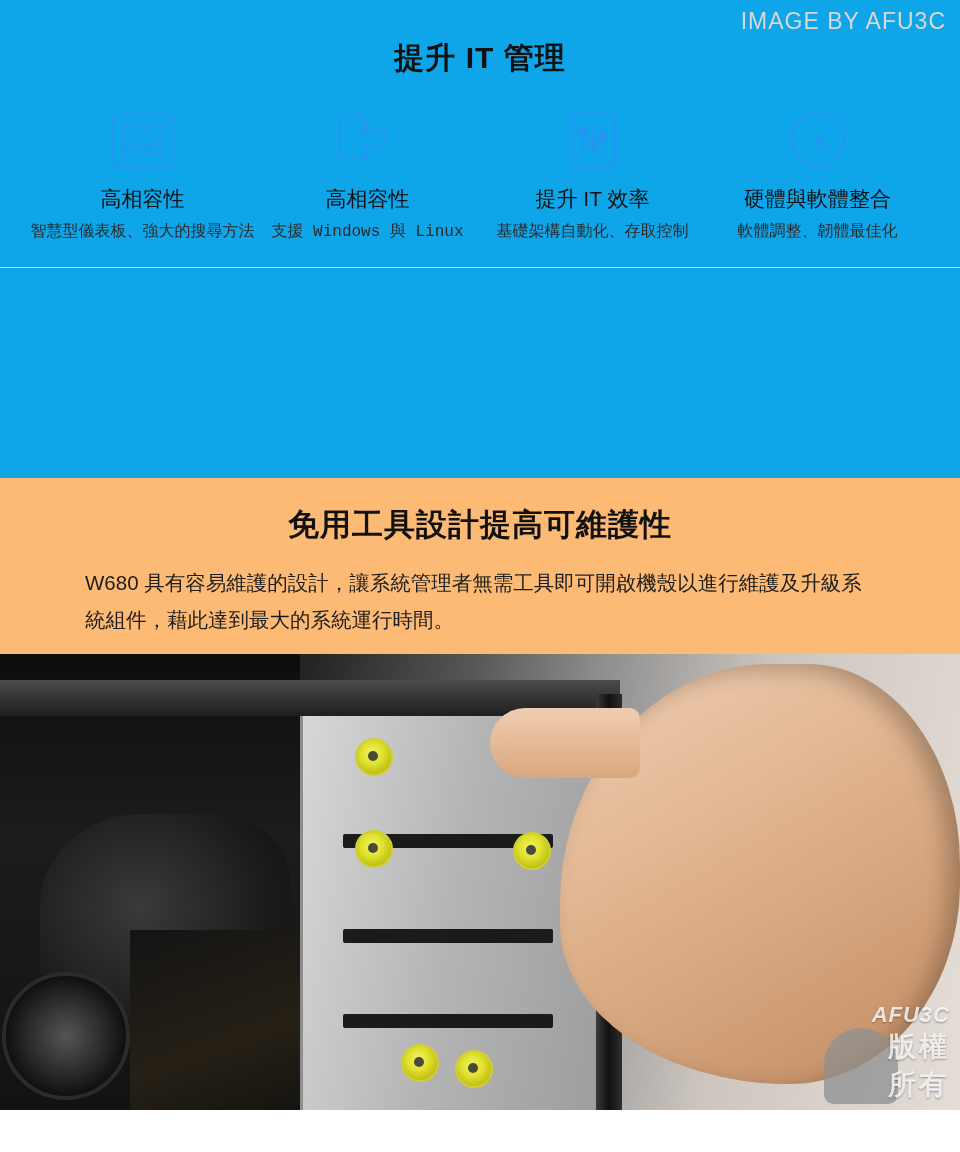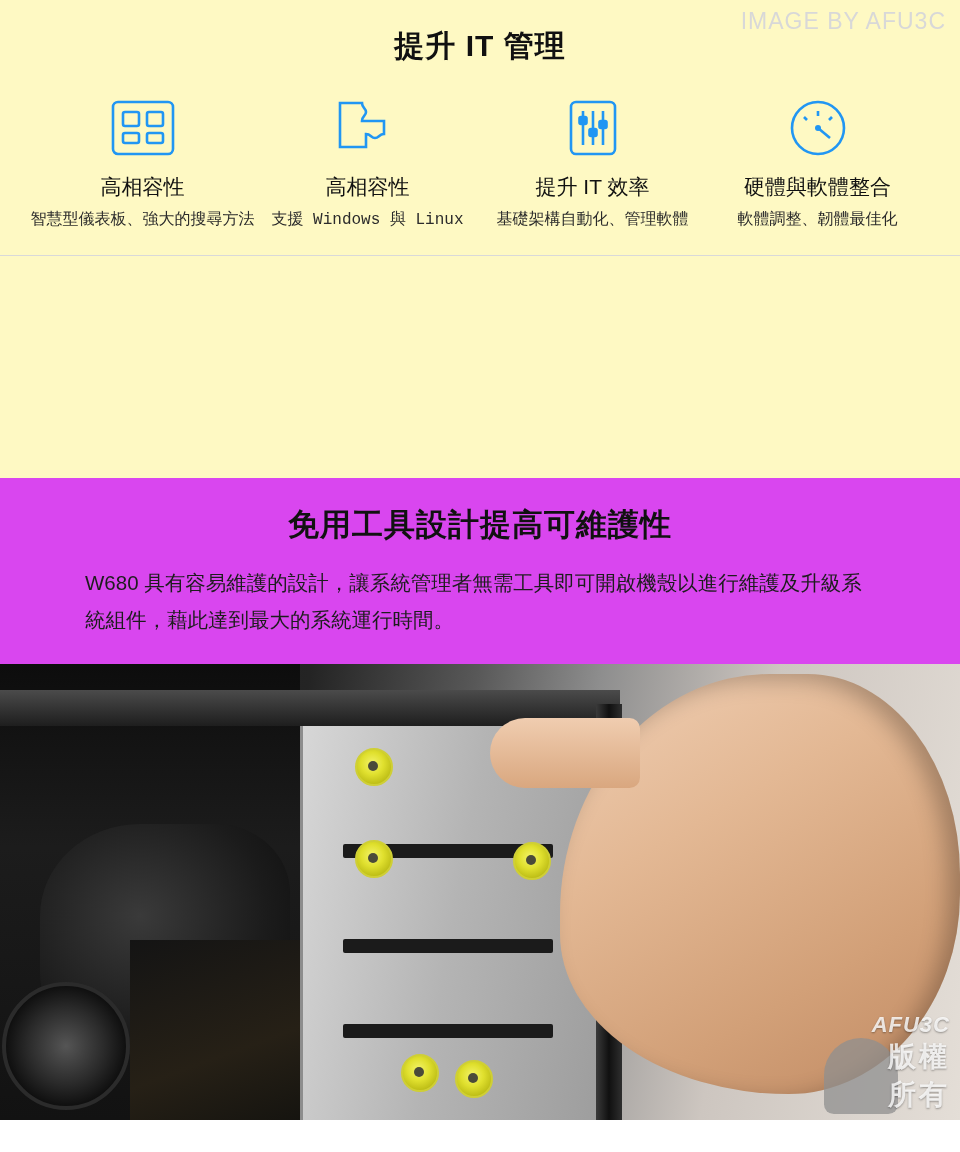--- a/index.html
+++ b/index.html
@@ -28,22 +28,22 @@
     right: 14px;
     font-size: 23px;
     letter-spacing: 1px;
     color: #d8d8d8;
     font-family: "Liberation Sans", sans-serif;
     z-index: 5;
   }
 
   
   .section-one {
-    padding: 26px 0 0 0;
-    background: #fef9c3;
+    padding: 38px 0 0 0;
+    background: #0ea5e9;
     position: relative;
     height: 478px;
     box-sizing: border-box;
   }
   .s1-title {
     text-align: center;
     font-size: 30px;
     font-weight: 600;
     color: #111;
     letter-spacing: 1px;
@@ -92,22 +92,22 @@
   
   .divider {
     width: 100%;
     height: 1px;
     background: #d9d9d9;
     margin-top: 22px;
   }
 
   
   .section-two {
-    background: #d946ef;
-    padding: 26px 0 22px 0;
+    background: #fdba74;
+    padding: 26px 0 12px 0;
     box-sizing: border-box;
   }
   .s2-title {
     text-align: center;
     font-size: 31px;
     font-weight: 600;
     color: #111;
     letter-spacing: 1px;
     margin: 0 0 18px 0;
   }
@@ -302,21 +302,21 @@
             <rect x="10" y="3" width="44" height="52" rx="5"></rect>
             <line x1="22" y1="12" x2="22" y2="46"></line>
             <line x1="32" y1="12" x2="32" y2="46"></line>
             <line x1="42" y1="12" x2="42" y2="46"></line>
             <rect x="18.5" y="18" width="7" height="7" rx="1.5" fill="#2196f3"></rect>
             <rect x="28.5" y="30" width="7" height="7" rx="1.5" fill="#2196f3"></rect>
             <rect x="38.5" y="22" width="7" height="7" rx="1.5" fill="#2196f3"></rect>
           </svg>
         </div>
         <div class="feature-title">提升 IT 效率</div>
-        <div class="feature-desc">基礎架構自動化、管理軟體</div>
+        <div class="feature-desc">基礎架構自動化、存取控制</div>
       </div>
 
       <div class="feature">
         <div class="feature-icon">
           <svg width="64" height="58" viewBox="0 0 64 58" fill="none" stroke="#2196f3" stroke-width="2.6">
             <circle cx="32" cy="29" r="26"></circle>
             <line x1="32" y1="12" x2="32" y2="17"></line>
             <line x1="18" y1="18" x2="21" y2="21"></line>
             <line x1="46" y1="18" x2="43" y2="21"></line>
             <line x1="32" y1="29" x2="44" y2="39"></line>

